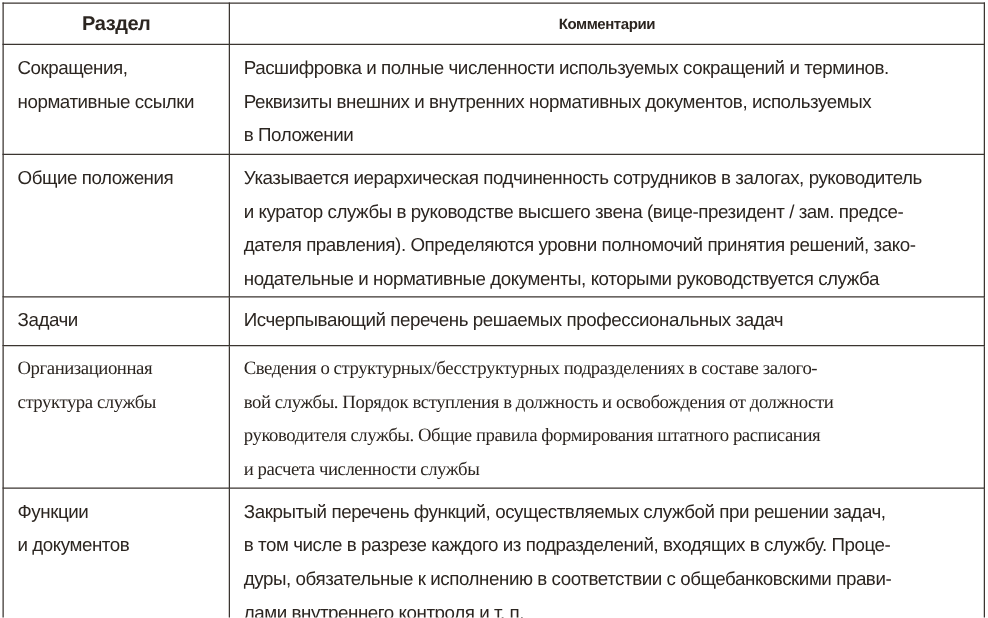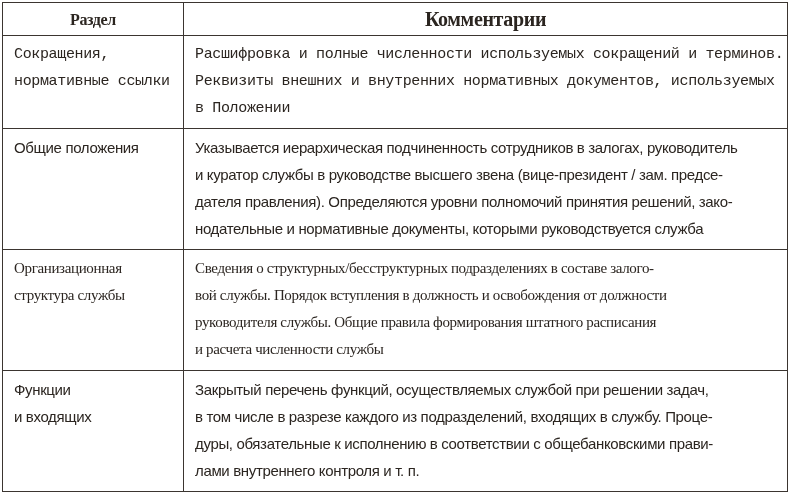--- a/index.html
+++ b/index.html
@@ -32,54 +32,53 @@
     overflow: hidden;
   }
   table.doc-table th {
     height: 33px;
     vertical-align: middle;
     text-align: center;
     font-size: 16px;
     font-weight: bold;
     letter-spacing: -0.2px;
     padding: 0;
-    font-family: Liberation Serif, serif;
   }
   table.doc-table td {
     vertical-align: top;
     padding: 5px 8px 0 11px;
   }
   .cell-text {
     font-size: 15px;
     line-height: 27px;
     letter-spacing: -0.35px;
     white-space: pre;
   }
-  tr.row-abbr      { height: 88px; font-family: Liberation Mono, monospace; }
+  tr.row-abbr      { height: 88px; }
   tr.row-general   { height: 111px; margin-left: 24px; }
   tr.row-tasks     { height: 39px; }
   tr.row-orgstruct { height: 108px; font-family: Liberation Serif, serif; }
   tr.row-functions { height: 110px; }
 </style>
 </head>
 <body>
 
 <div class="page">
   <table class="doc-table">
     <colgroup>
       <col class="col-section">
       <col class="col-comments">
     </colgroup>
     <thead>
       <tr class="header-row">
         <th>
           <span class="cell-text" style="font-size:16px;font-weight:bold;">Раздел</span>
         </th>
         <th>
-          <span class="cell-text" style="font-size:20px;font-weight:bold;">Комментарии</span>
+          <span class="cell-text" style="font-size:12px;font-weight:bold;">Комментарии</span>
         </th>
       </tr>
     </thead>
     <tbody>
       <tr class="row-abbr">
         <td>
           <div class="cell-text">Сокращения,
 нормативные ссылки</div>
         </td>
         <td>
@@ -92,36 +91,44 @@
         <td>
           <div class="cell-text">Общие положения</div>
         </td>
         <td>
           <div class="cell-text">Указывается иерархическая подчиненность сотрудников в залогах, руководитель
 и куратор службы в руководстве высшего звена (вице-президент / зам. предсе-
 дателя правления). Определяются уровни полномочий принятия решений, зако-
 нодательные и нормативные документы, которыми руководствуется служба</div>
         </td>
       </tr>
+      <tr class="row-tasks">
+        <td>
+          <div class="cell-text">Задачи</div>
+        </td>
+        <td>
+          <div class="cell-text">Исчерпывающий перечень решаемых профессиональных задач</div>
+        </td>
+      </tr>
       <tr class="row-orgstruct">
         <td>
           <div class="cell-text">Организационная
 структура службы</div>
         </td>
         <td>
           <div class="cell-text">Сведения о структурных/бесструктурных подразделениях в составе залого-
 вой службы. Порядок вступления в должность и освобождения от должности
 руководителя службы. Общие правила формирования штатного расписания
 и расчета численности службы</div>
         </td>
       </tr>
       <tr class="row-functions">
         <td>
           <div class="cell-text">Функции
-и входящих</div>
+и документов</div>
         </td>
         <td>
           <div class="cell-text">Закрытый перечень функций, осуществляемых службой при решении задач,
 в том числе в разрезе каждого из подразделений, входящих в службу. Проце-
 дуры, обязательные к исполнению в соответствии с общебанковскими прави-
 лами внутреннего контроля и т. п.</div>
         </td>
       </tr>
     </tbody>
   </table>

